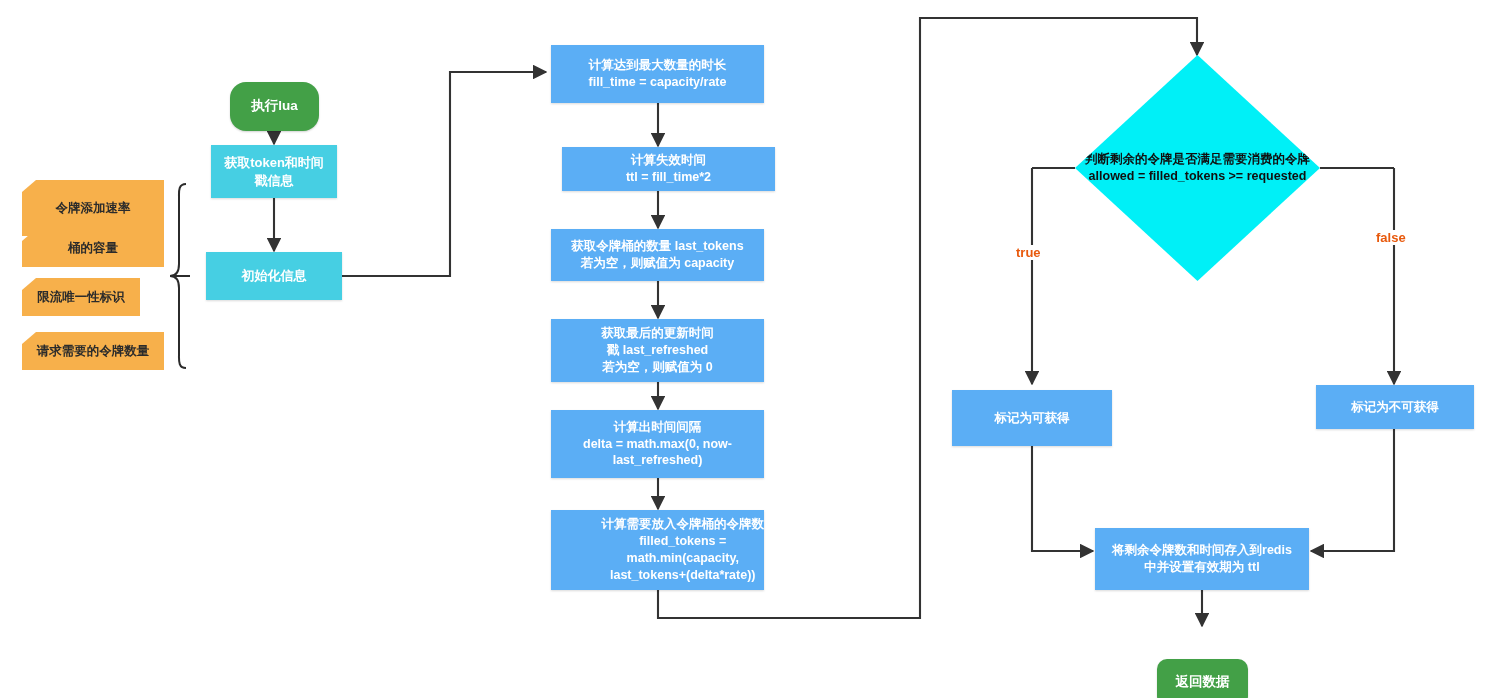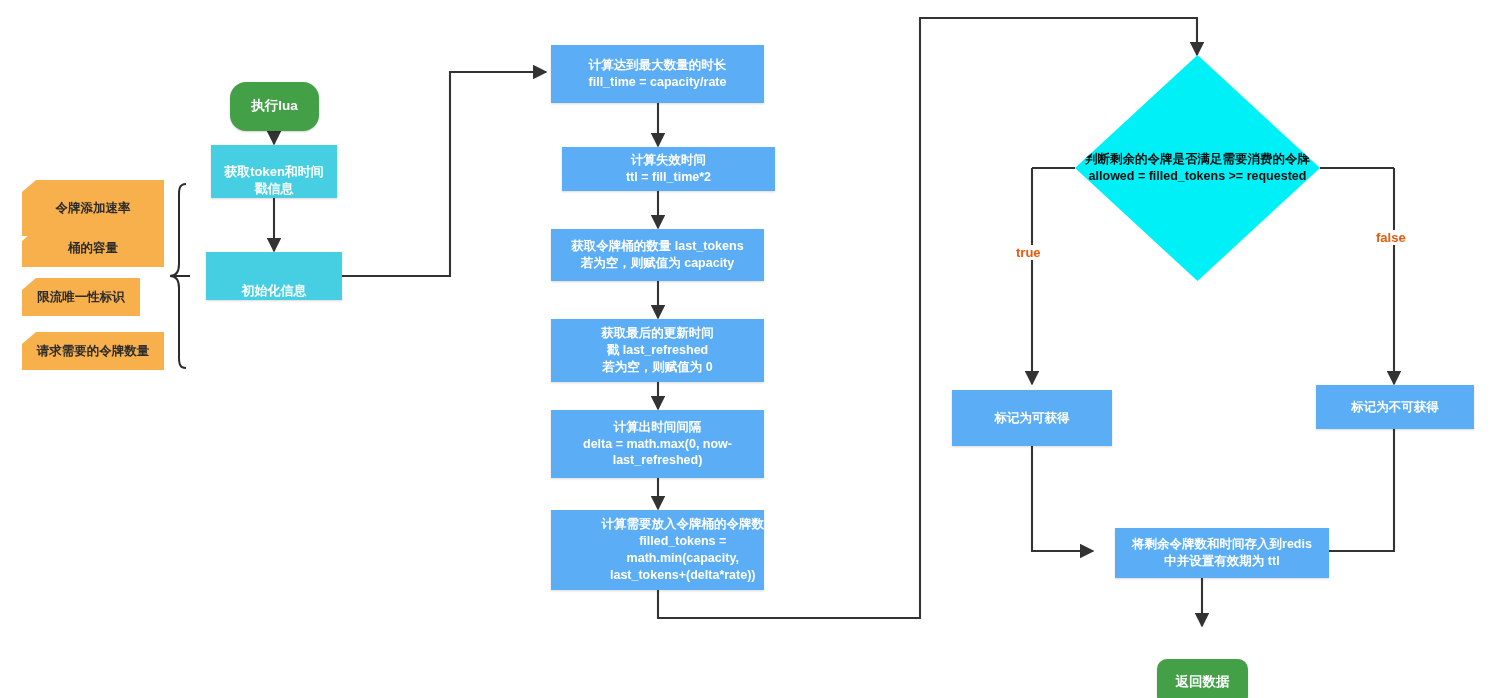--- a/index.html
+++ b/index.html
@@ -37,21 +37,20 @@
     background: #43a047;
     border-radius: 16px;
     font-size: 13.5px;
     box-shadow: 0 1px 2px rgba(0,0,0,0.18);
     margin-top: 32px;
   }
   .n-cyan {
     background: #46cfe3;
     font-size: 13px;
     box-shadow: 0 1px 2px rgba(0,0,0,0.15);
-    align-items: flex-end;
   }
   .n-blue {
     background: #5baef5;
     font-size: 12.5px;
     box-shadow: 0 1px 2px rgba(0,0,0,0.15);
   }
   .n-param {
     background: #f7b04b;
     color: #2b2b2b;
     font-size: 12.5px;
@@ -192,19 +191,19 @@
 <div class="edge-label" style="left:1373px; top:230px;">
   <span>false</span>
 </div>
 
 <div class="node n-blue" style="left:952px; top:390px; width:160px; height:56px;">
   <span>标记为可获得</span>
 </div>
 <div class="node n-blue" style="left:1316px; top:385px; width:158px; height:44px;">
   <span>标记为不可获得</span>
 </div>
-<div class="node n-blue" style="left:1095px; top:528px; width:214px; height:50px;margin-left:20px;">
+<div class="node n-blue" style="left:1095px; top:528px; width:214px; height:62px;">
   <span>将剩余令牌数和时间存入到redis
 中并设置有效期为 ttl</span>
 </div>
 <div class="node n-terminal" style="left:1157px; top:627px; width:91px; height:47px;border-radius:10px;">
   <span>返回数据</span>
 </div>
 
 </body></html>

